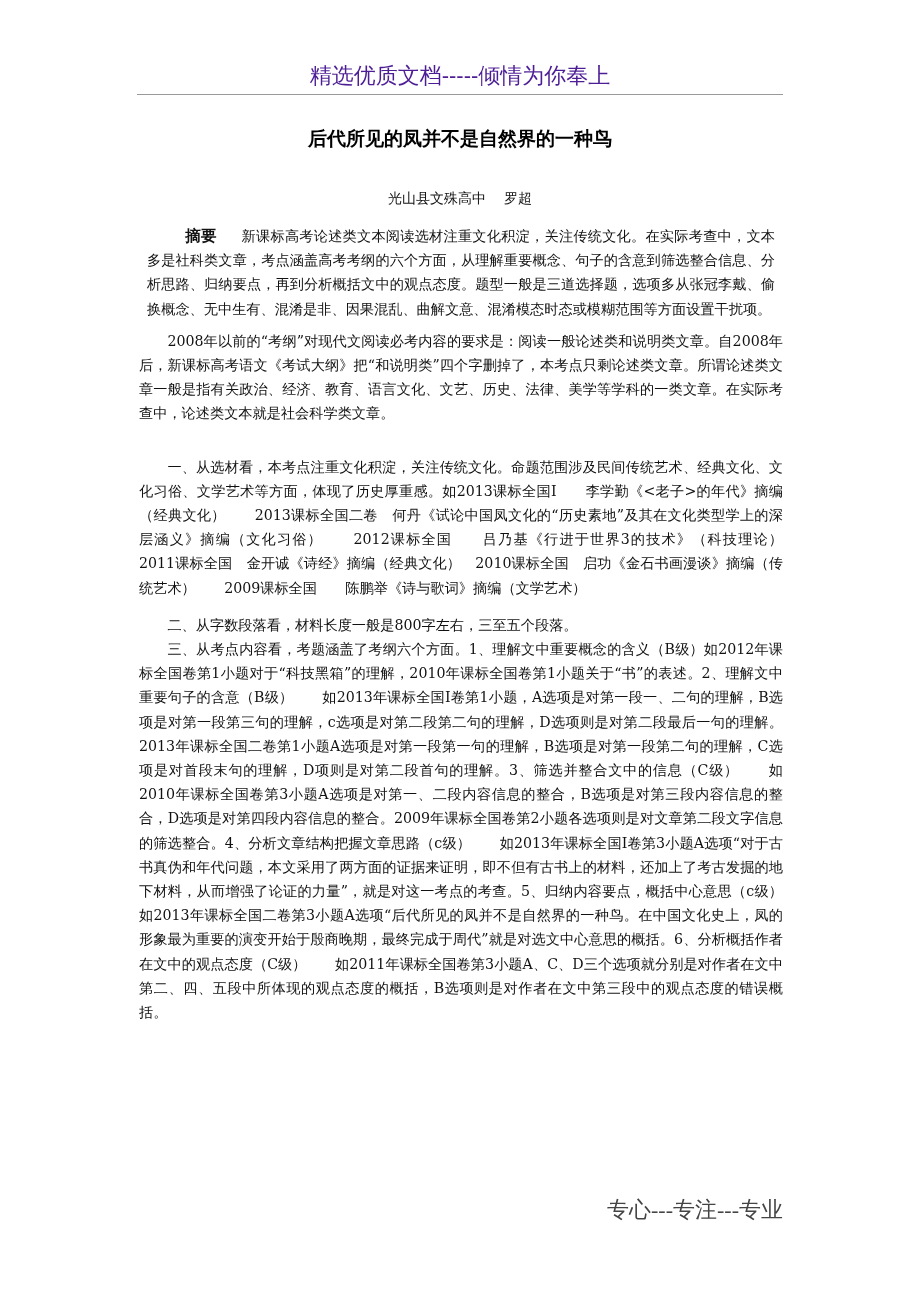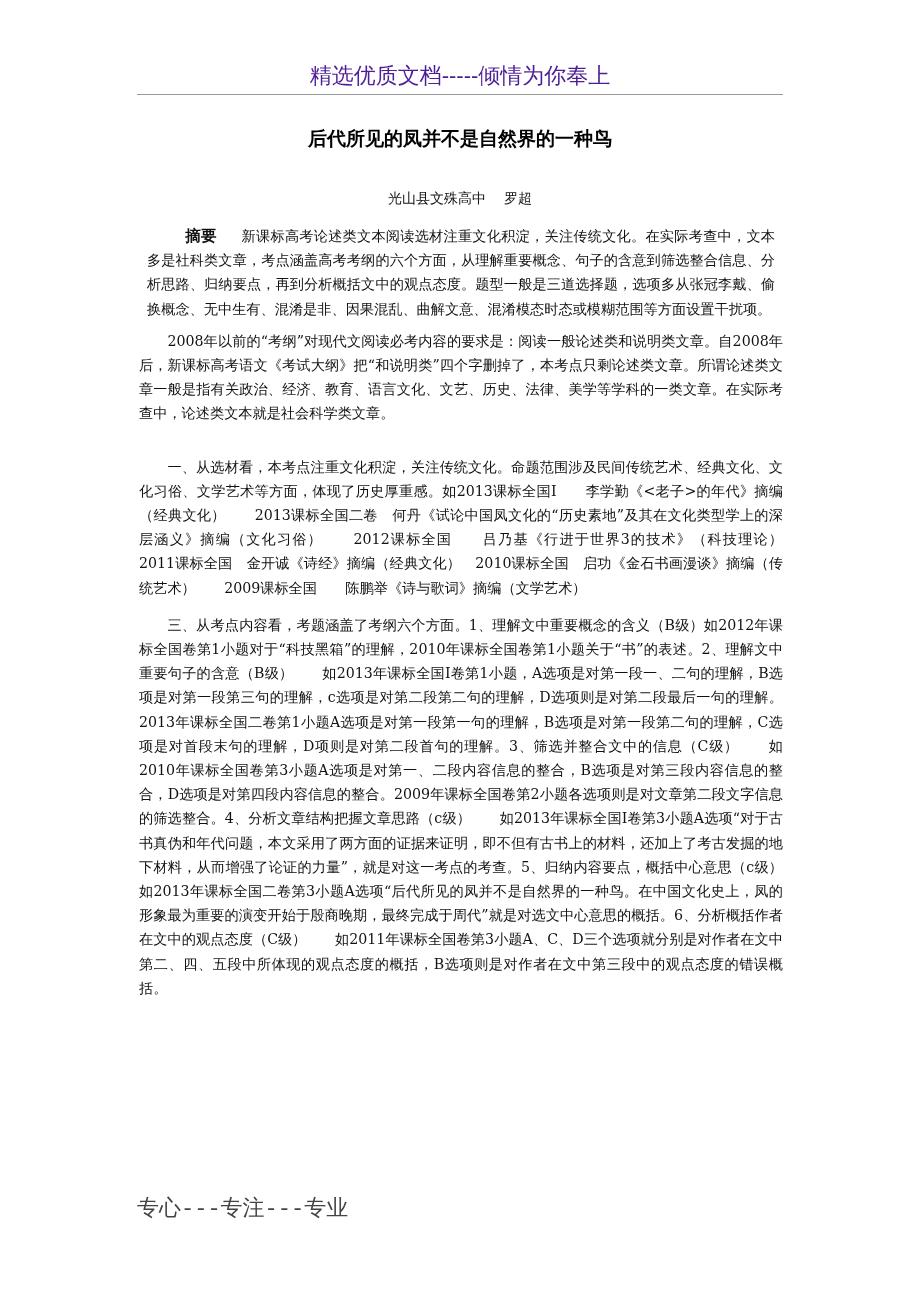--- a/index.html
+++ b/index.html
@@ -83,30 +83,30 @@
     }
     .keywords {
       margin: 16px 0 0 0;
       padding-left: 33px;
     }
     .keywords .label-bold { margin-right: 1em; }
     .kw-item { margin-right: 1em; }
     .p-intro { }
     .p-sec1 { margin-top: 29px; }
     .p-sec2 { margin-top: 13px; }
-    .p-sec3 { margin-top: 13px; }
+    .p-sec3 { }
     .page-footer {
       position: absolute;
       left: 137px;
       top: 1194px;
       width: 646px;
-      text-align: left;
+      text-align: right;
       font-size: 22px;
       color: #444444;
-      font-family: Liberation Mono, monospace;
+      font-family: Liberation Serif, serif;
       line-height: 32px;
     }
   </style>
 </head>
 <body>
 
 <div class="page-header">精选优质文档-----倾情为你奉上</div>
 <div class="header-rule"></div>
 
 <div class="doc-title">后代所见的凤并不是自然界的一种鸟</div>
@@ -116,16 +116,17 @@
 </div>
 
 <div class="content">
   <p class="abstract">
     <span class="label-bold">摘要</span><span>新课标高考论述类文本阅读选材注重文化积淀，关注传统文化。在实际考查中，文本多是社科类文章，考点涵盖高考考纲的六个方面，从理解重要概念、句子的含意到筛选整合信息、分析思路、归纳要点，再到分析概括文中的观点态度。题型一般是三道选择题，选项多从张冠李戴、偷换概念、无中生有、混淆是非、因果混乱、曲解文意、混淆模态时态或模糊范围等方面设置干扰项。</span>
   </p>
 
 
   <p class="para p-intro">2008年以前的“考纲”对现代文阅读必考内容的要求是：阅读一般论述类和说明类文章。自2008年后，新课标高考语文《考试大纲》把“和说明类”四个字删掉了，本考点只剩论述类文章。所谓论述类文章一般是指有关政治、经济、教育、语言文化、文艺、历史、法律、美学等学科的一类文章。在实际考查中，论述类文本就是社会科学类文章。</p>
   <p class="para p-sec1">一、从选材看，本考点注重文化积淀，关注传统文化。命题范围涉及民间传统艺术、经典文化、文化习俗、文学艺术等方面，体现了历史厚重感。如2013课标全国I　　李学勤《&lt;老子&gt;的年代》摘编（经典文化）　　2013课标全国二卷　何丹《试论中国凤文化的“历史素地”及其在文化类型学上的深层涵义》摘编（文化习俗）　　2012课标全国　　吕乃基《行进于世界3的技术》（科技理论）　　2011课标全国　金开诚《诗经》摘编（经典文化）　2010课标全国　启功《金石书画漫谈》摘编（传统艺术）　　2009课标全国　　陈鹏举《诗与歌词》摘编（文学艺术）</p>
+  <p class="para p-sec2">二、从字数段落看，材料长度一般是800字左右，三至五个段落。</p>
   <p class="para p-sec3">三、从考点内容看，考题涵盖了考纲六个方面。1、理解文中重要概念的含义（B级）如2012年课标全国卷第1小题对于“科技黑箱”的理解，2010年课标全国卷第1小题关于“书”的表述。2、理解文中重要句子的含意（B级）　　如2013年课标全国I卷第1小题，A选项是对第一段一、二句的理解，B选项是对第一段第三句的理解，c选项是对第二段第二句的理解，D选项则是对第二段最后一句的理解。2013年课标全国二卷第1小题A选项是对第一段第一句的理解，B选项是对第一段第二句的理解，C选项是对首段末句的理解，D项则是对第二段首句的理解。3、筛选并整合文中的信息（C级）　　如2010年课标全国卷第3小题A选项是对第一、二段内容信息的整合，B选项是对第三段内容信息的整合，D选项是对第四段内容信息的整合。2009年课标全国卷第2小题各选项则是对文章第二段文字信息的筛选整合。4、分析文章结构把握文章思路（c级）　　如2013年课标全国I卷第3小题A选项“对于古书真伪和年代问题，本文采用了两方面的证据来证明，即不但有古书上的材料，还加上了考古发掘的地下材料，从而增强了论证的力量”，就是对这一考点的考查。5、归纳内容要点，概括中心意思（c级）　　如2013年课标全国二卷第3小题A选项“后代所见的凤并不是自然界的一种鸟。在中国文化史上，凤的形象最为重要的演变开始于殷商晚期，最终完成于周代”就是对选文中心意思的概括。6、分析概括作者在文中的观点态度（C级）　　如2011年课标全国卷第3小题A、C、D三个选项就分别是对作者在文中第二、四、五段中所体现的观点态度的概括，B选项则是对作者在文中第三段中的观点态度的错误概括。</p>
 </div>
 
 <div class="page-footer">专心---专注---专业</div>
 
 </body></html>

